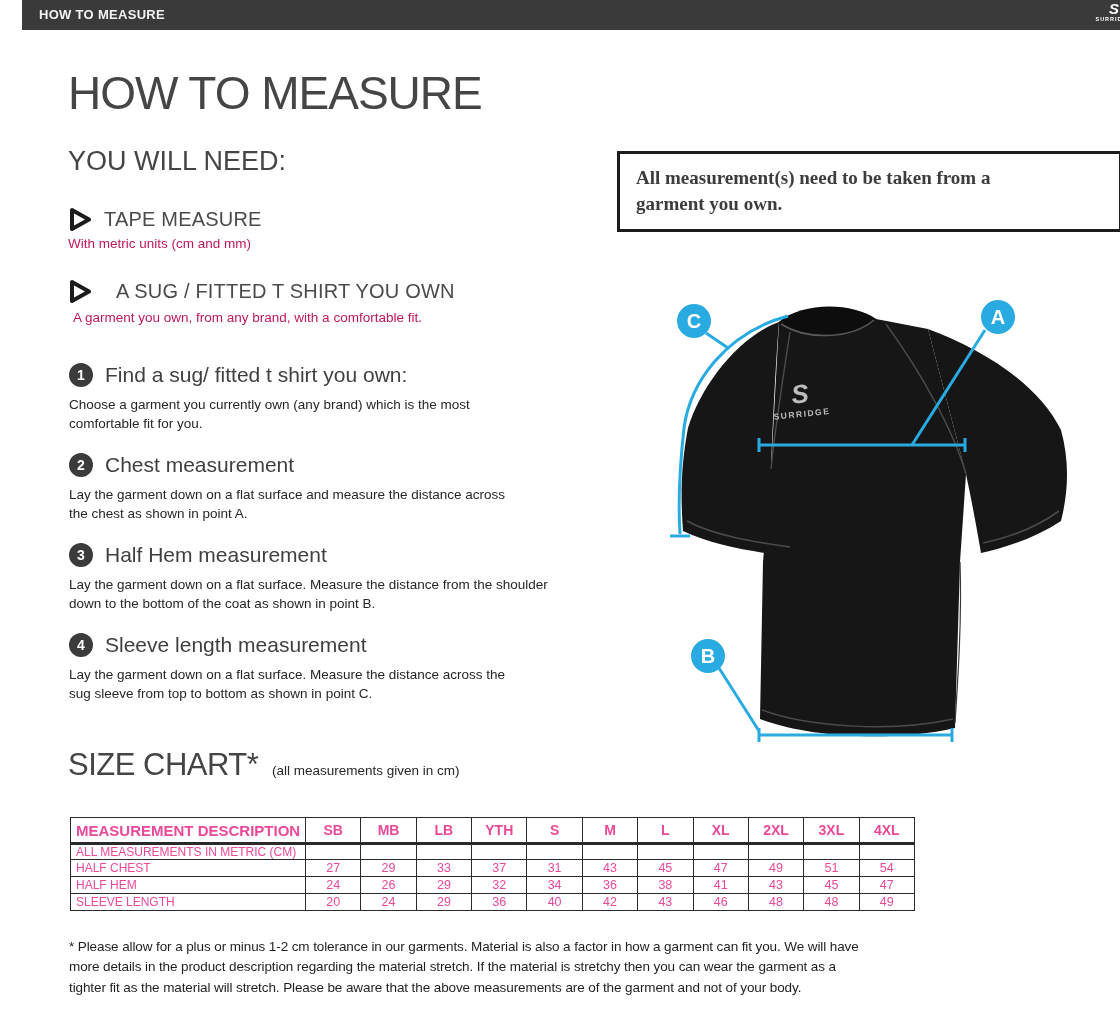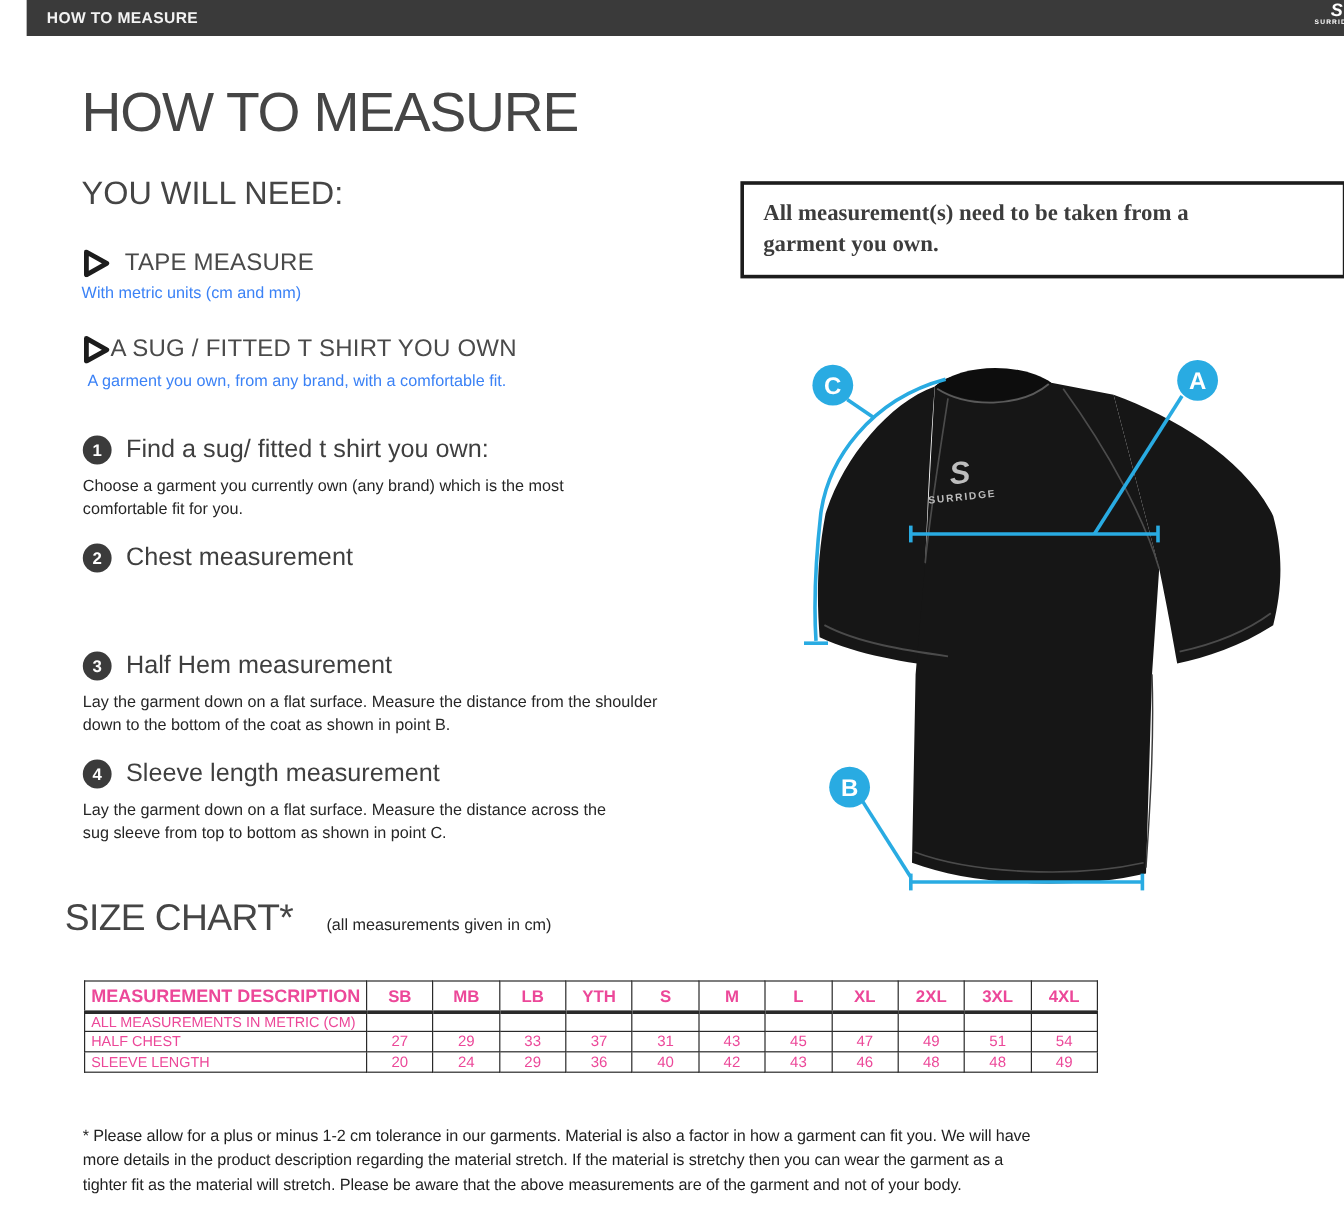--- a/index.html
+++ b/index.html
@@ -11,47 +11,47 @@
   .topbar-title { position:absolute; left:17px; top:7px; color:#f2f2f2; font-size:13px; font-weight:700; letter-spacing:0.3px; }
   .topbar-logo { position:absolute; right:8px; top:2px; width:40px; height:27px; text-align:center; }
   .topbar-logo .s-glyph { display:block; color:#ffffff; font-size:15px; font-weight:800; font-style:italic; line-height:14px; }
   .topbar-logo .brand { display:block; color:#ffffff; font-size:5.5px; font-weight:700; letter-spacing:1px; }
 
   
   .page-title { position:absolute; left:46px; top:66px; font-size:46px; font-weight:400; color:#454545; letter-spacing:-1px; }
   .need-heading { position:absolute; left:46px; top:146px; font-size:27px; font-weight:400; color:#454545; }
 
   .need-item-title { font-size:20px; font-weight:400; color:#4a4a4a; letter-spacing:0.2px; }
-  .need-item-sub { font-size:13.5px; color:#3b82f6; }
+  .need-item-sub { font-size:13.5px; color:#be185d; }
   .tri-icon { display:inline-block; }
 
   .item1-row { position:absolute; left:47px; top:208px; display:flex; align-items:center; gap:12px; }
   .item1-sub { position:absolute; left:46px; top:236px; }
-  .item2-row { position:absolute; left:47px; top:280px; display:flex; align-items:center; gap:0; }
+  .item2-row { position:absolute; left:47px; top:280px; display:flex; align-items:center; gap:24px; }
   .item2-sub { position:absolute; left:51px; top:310px; }
 
   .step-head { position:absolute; display:flex; align-items:center; gap:12px; }
   .step-num { width:24px; height:24px; border-radius:50%; background:#3b3b3b; color:#fff; font-size:14px; font-weight:700; display:flex; align-items:center; justify-content:center; flex:0 0 auto; }
   .step-title { font-size:21px; font-weight:400; color:#3f3f3f; }
   .step-body { position:absolute; left:47px; font-size:13.5px; color:#262626; line-height:1.42; white-space:pre-line; }
 
   .s1-head { left:47px; top:363px; } .s1-body { top:395px; }
   .s2-head { left:47px; top:453px; } .s2-body { top:485px; }
   .s3-head { left:47px; top:543px; } .s3-body { top:575px; }
   .s4-head { left:47px; top:633px; } .s4-body { top:665px; }
 
   
   .note-box { position:absolute; left:595px; top:151px; width:505px; height:81px; border:3px solid #1c1c1c; background:#fff; padding:11px 16px;font-family:Liberation Serif, serif; }
   .note-box p { font-size:19px; font-weight:700; color:#3c3c3c; line-height:1.35; white-space:pre-line; }
 
   
   .diagram { position:absolute; left:618px; top:278px; width:492px; height:502px; }
 
   
-  .size-chart-heading { position:absolute; left:32px; top:747px; font-size:31px; font-weight:400; color:#454545; letter-spacing:-0.5px; }
+  .size-chart-heading { position:absolute; left:46px; top:747px; font-size:31px; font-weight:400; color:#454545; letter-spacing:-0.5px; }
   .size-chart-sub { position:absolute; left:250px; top:763px; font-size:13.5px; color:#262626; }
 
   .size-table { position:absolute; left:48px; top:817px; width:845px; border-collapse:collapse; table-layout:fixed; }
   .size-table th, .size-table td { border:1px solid #2a2a2a; text-align:center; color:#ec4899; }
   .size-table thead th { font-size:14px; font-weight:700; height:26px; border-bottom-width:3px; }
   .size-table thead th.desc { text-align:left; padding-left:5px; font-size:15px; }
   .size-table .metric-row td { height:15px; font-size:10.5px; font-weight:700; }
   .size-table .metric-row td.desc { text-align:left; padding-left:5px; }
   .size-table tbody td { height:17px; font-size:12.5px; }
   .size-table tbody td.desc { text-align:left; padding-left:5px; font-size:12px; font-weight:400; }
@@ -100,20 +100,22 @@
     <span class="step-num">1</span>
     <span class="step-title">Find a sug/ fitted t shirt you own:</span>
   </div>
   <div class="step-body s1-body">Choose a garment you currently own (any brand) which is the most
 comfortable fit for you.</div>
 
   <div class="step-head s2-head">
     <span class="step-num">2</span>
     <span class="step-title">Chest measurement</span>
   </div>
+  <div class="step-body s2-body">Lay the garment down on a flat surface and measure the distance across
+the chest as shown in point A.</div>
 
   <div class="step-head s3-head">
     <span class="step-num">3</span>
     <span class="step-title">Half Hem measurement</span>
   </div>
   <div class="step-body s3-body">Lay the garment down on a flat surface. Measure the distance from the shoulder
 down to the bottom of the coat as shown in point B.</div>
 
   <div class="step-head s4-head">
     <span class="step-num">4</span>
@@ -221,20 +223,34 @@
           <td>37</td>
           <td>31</td>
           <td>43</td>
           <td>45</td>
           <td>47</td>
           <td>49</td>
           <td>51</td>
           <td>54</td>
         </tr>
         <tr>
+          <td class="desc">HALF HEM</td>
+          <td>24</td>
+          <td>26</td>
+          <td>29</td>
+          <td>32</td>
+          <td>34</td>
+          <td>36</td>
+          <td>38</td>
+          <td>41</td>
+          <td>43</td>
+          <td>45</td>
+          <td>47</td>
+        </tr>
+        <tr>
           <td class="desc">SLEEVE LENGTH</td>
           <td>20</td>
           <td>24</td>
           <td>29</td>
           <td>36</td>
           <td>40</td>
           <td>42</td>
           <td>43</td>
           <td>46</td>
           <td>48</td>

